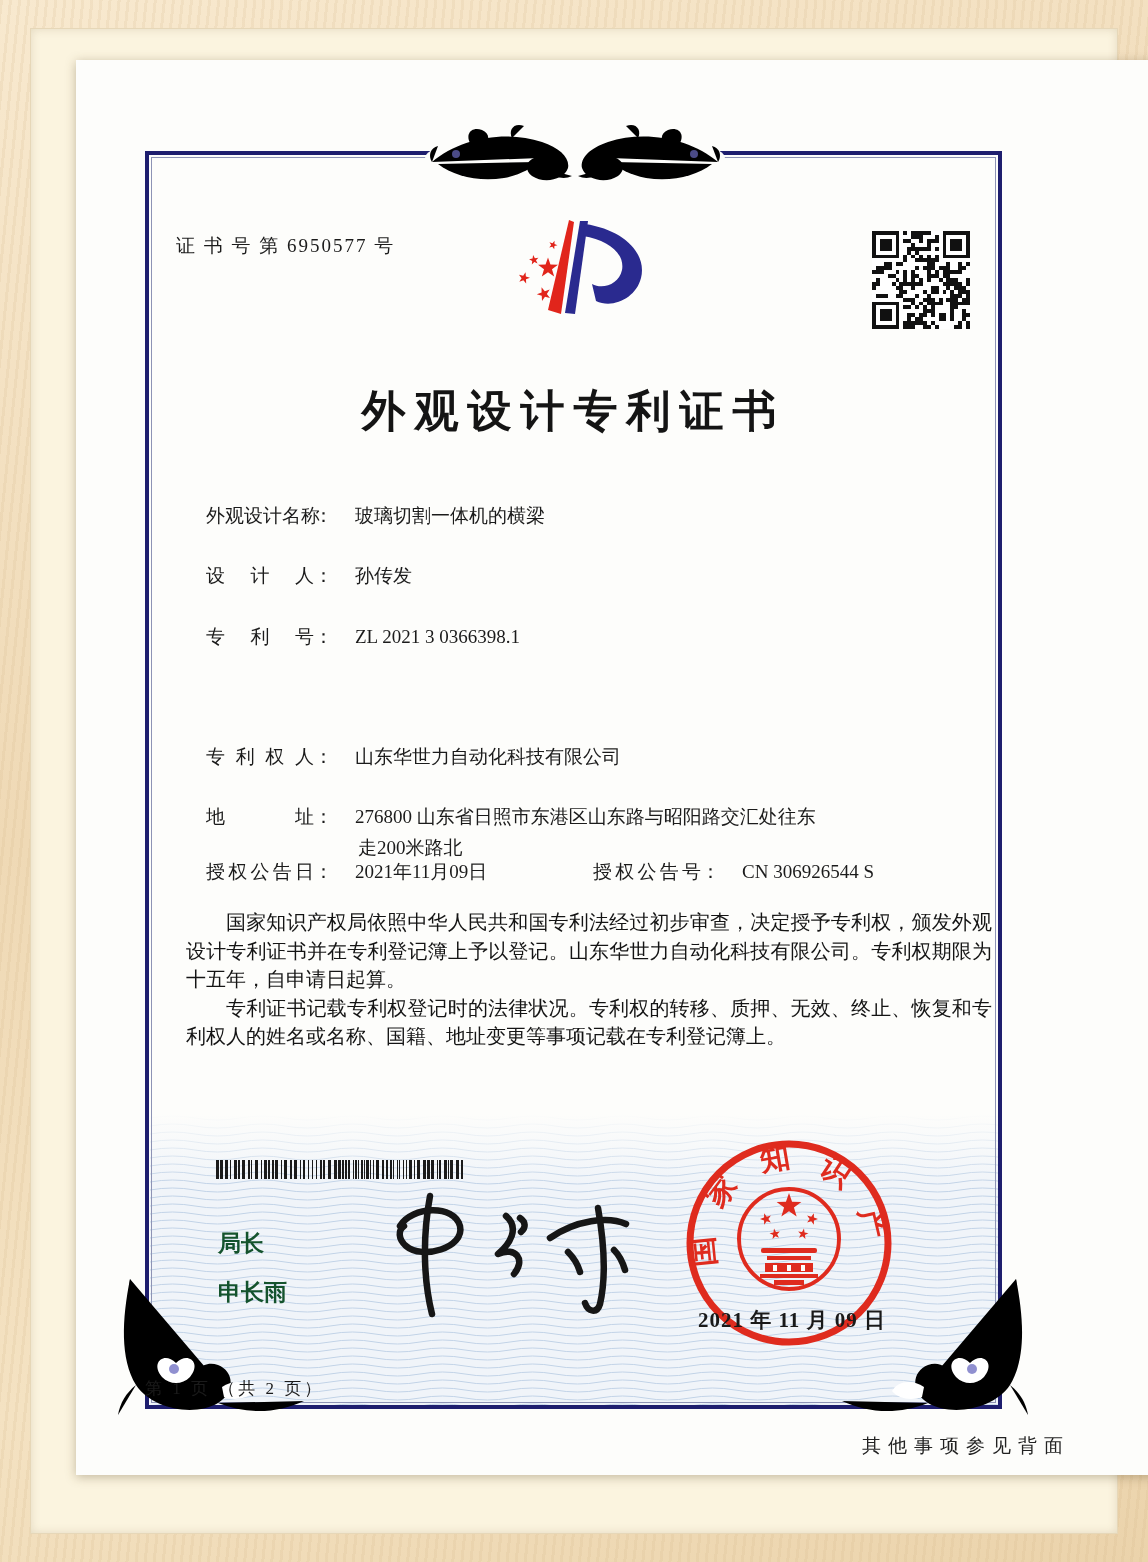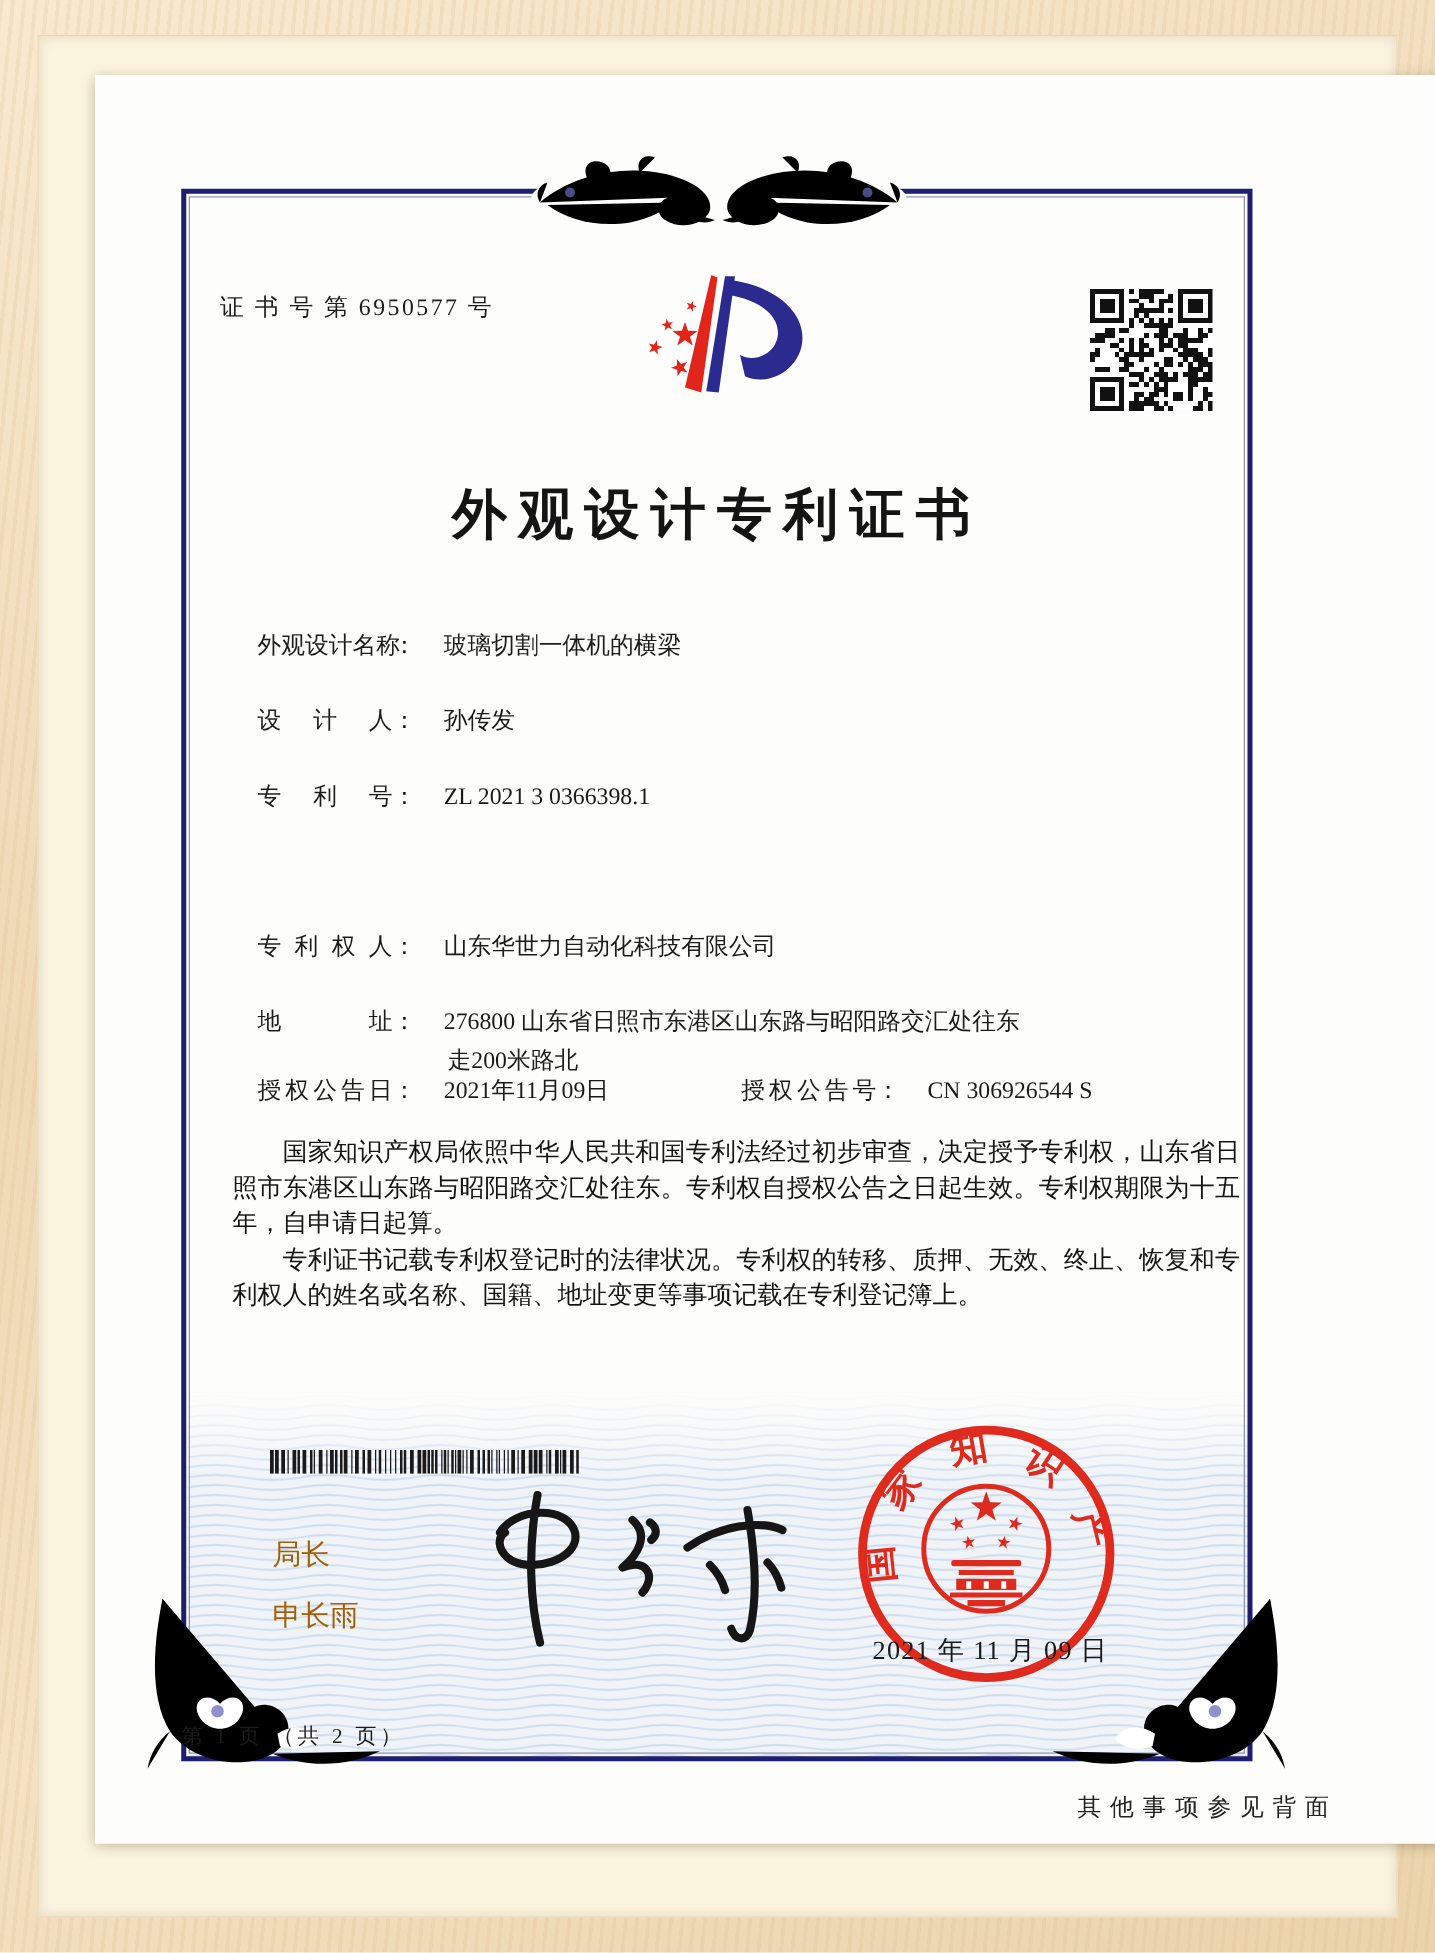--- a/index.html
+++ b/index.html
@@ -40,27 +40,27 @@
   .row .lb{display:inline-block;width:108px;text-align:justify;text-align-last:justify;}
   .row .cl{display:inline-block;}
   .row .val{display:inline-block;margin-left:22px;text-align:center;}
   .row2col .col2{position:absolute;left:387px;top:0;}
   .addr2{position:absolute;left:282px;top:775px;z-index:3;font-size:19px;color:#1b1b1b;}
   .paras{position:absolute;left:110px;top:848px;width:806px;z-index:3;
     font-size:20px;line-height:28.5px;color:#141414;text-align:justify;}
   .paras p{margin:0;text-indent:2em;}
   .barcode{position:absolute;left:140px;top:1100px;z-index:3;}
   .director{position:absolute;left:142px;top:1168px;z-index:3;
-    font-family:"Liberation Sans","DejaVu Sans",sans-serif;font-weight:400;
-    font-size:23px;color:#a16207;}
+    font-family:"Liberation Sans","DejaVu Sans",sans-serif;font-weight:700;
+    font-size:23px;color:#14532d;}
   .director div{margin-bottom:18px;}
   .signature{position:absolute;left:292px;top:1122px;z-index:4;}
   .seal{position:absolute;left:606px;top:1076px;z-index:3;}
   .seal-date{position:absolute;left:622px;top:1246px;width:180px;text-align:center;z-index:4;
-    font-size:21px;font-weight:400;color:#191919;letter-spacing:1px;white-space:nowrap;}
+    font-size:21px;font-weight:700;color:#191919;letter-spacing:1px;white-space:nowrap;}
   .page-info{position:absolute;left:69px;top:1317px;width:857px;text-align:left;z-index:3;
     font-size:17px;letter-spacing:3px;color:#1b1b1b;}
   .back-note{position:absolute;left:0;top:1373px;width:994px;text-align:right;z-index:3;
     font-size:19px;letter-spacing:7px;color:#222;}
   .orn-top{position:absolute;left:344px;top:58px;z-index:3;}
   .orn-bl{position:absolute;left:26px;top:1211px;z-index:3;}
   .orn-br{position:absolute;left:763px;top:1211px;z-index:3;}
   .sig path{stroke:#161616;stroke-width:6.5;fill:none;stroke-linecap:round;stroke-linejoin:round;}
 </style>
 </head>
@@ -383,21 +383,21 @@
   </div>
   <div class="addr2">走200米路北</div>
   <div class="row row2col" style="top:799px">
     <span class="lb">授权公告日</span><span class="cl">：</span><span class="val">2021年11月09日</span>
     <span class="col2">
       <span class="lb">授权公告号</span><span class="cl">：</span><span class="val">CN 306926544 S</span>
     </span>
   </div>
 
   <div class="paras">
-    <p>国家知识产权局依照中华人民共和国专利法经过初步审查，决定授予专利权，山东省日照市东港区山东路与昭阳路交汇处往东。专利权自授权公告之日起生效。专利权期限为十五年，自申请日起算。</p>
+    <p>国家知识产权局依照中华人民共和国专利法经过初步审查，决定授予专利权，颁发外观设计专利证书并在专利登记簿上予以登记。山东华世力自动化科技有限公司。专利权期限为十五年，自申请日起算。</p>
     <p>专利证书记载专利权登记时的法律状况。专利权的转移、质押、无效、终止、恢复和专利权人的姓名或名称、国籍、地址变更等事项记载在专利登记簿上。</p>
   </div>
 
   <svg class="barcode" id="barcode-svg" width="252" height="19">
       <rect x="0" y="0" width="3" height="19" fill="#1a1a1a"></rect>
       <rect x="4" y="0" width="3" height="19" fill="#1a1a1a"></rect>
       <rect x="9" y="0" width="3" height="19" fill="#1a1a1a"></rect>
       <rect x="14" y="0" width="1" height="19" fill="#1a1a1a"></rect>
       <rect x="18" y="0" width="3" height="19" fill="#1a1a1a"></rect>
       <rect x="22" y="0" width="2" height="19" fill="#1a1a1a"></rect>

